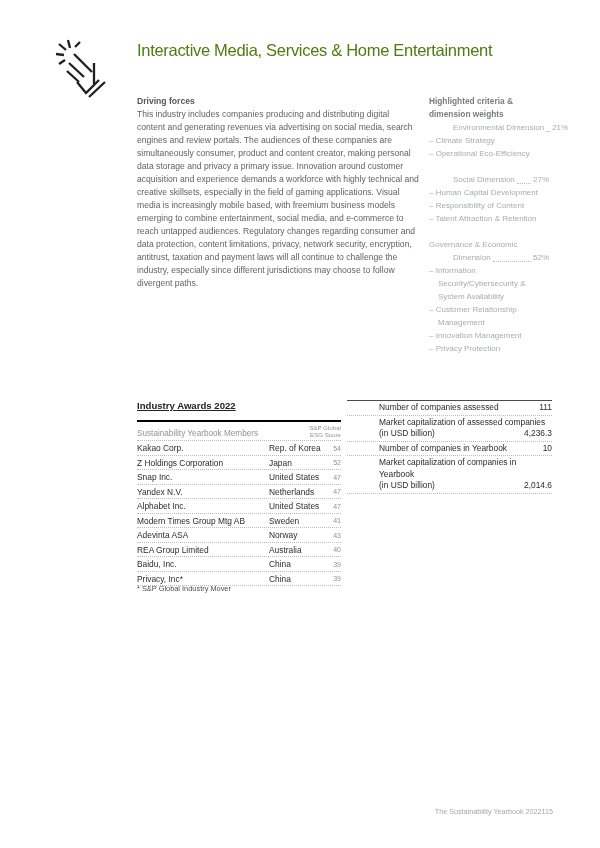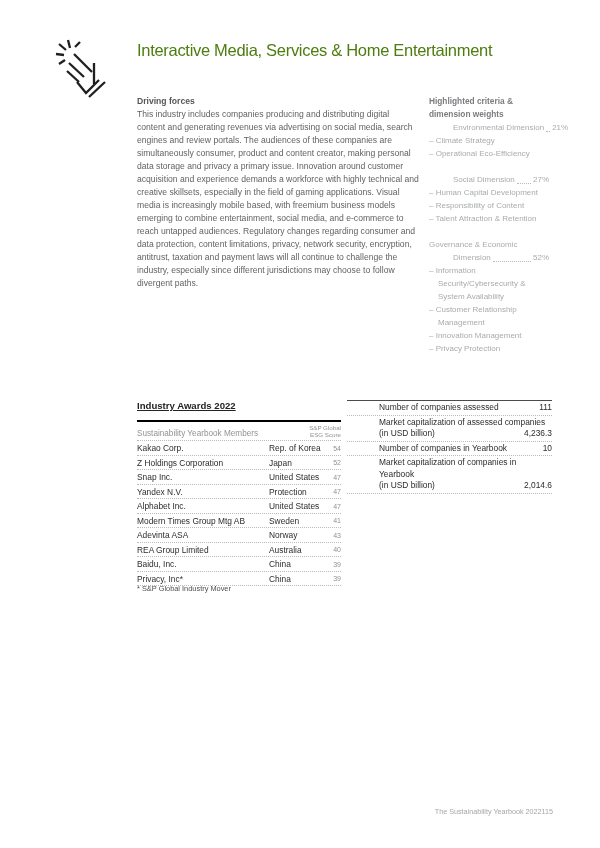--- a/index.html
+++ b/index.html
@@ -137,21 +137,21 @@
         <span class="a-country">Japan</span>
         <span class="a-score">52</span>
       </div>
       <div class="arow">
         <span class="a-company">Snap Inc.</span>
         <span class="a-country">United States</span>
         <span class="a-score">47</span>
       </div>
       <div class="arow">
         <span class="a-company">Yandex N.V.</span>
-        <span class="a-country">Protection</span>
+        <span class="a-country">Netherlands</span>
         <span class="a-score">47</span>
       </div>
       <div class="arow">
         <span class="a-company">Alphabet Inc.</span>
         <span class="a-country">United States</span>
         <span class="a-score">47</span>
       </div>
       <div class="arow">
         <span class="a-company">Modern Times Group Mtg AB</span>
         <span class="a-country">Sweden</span>

